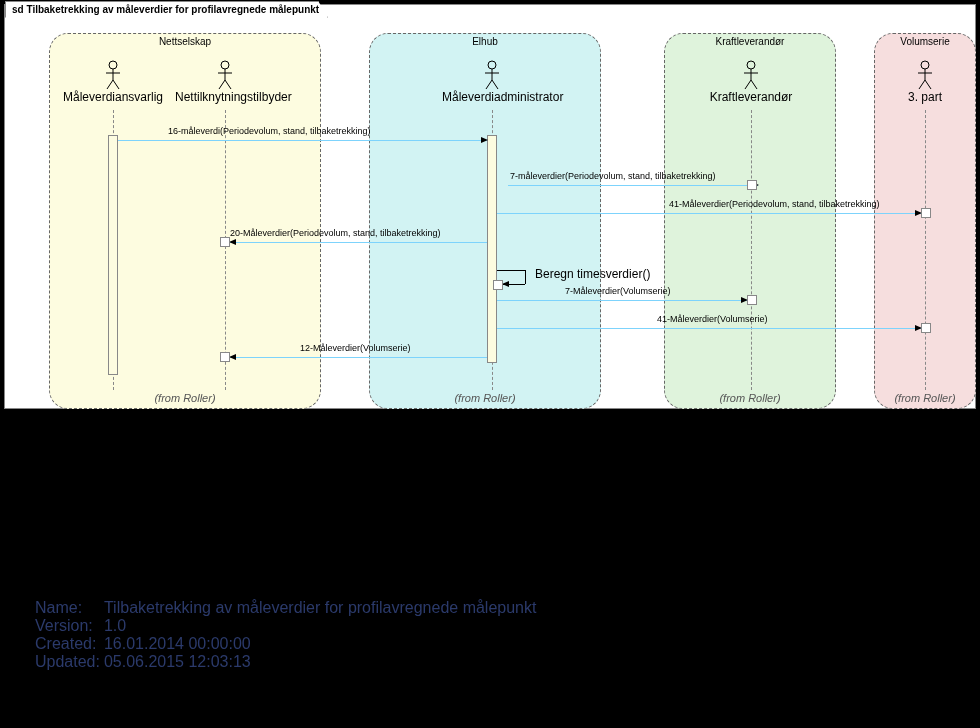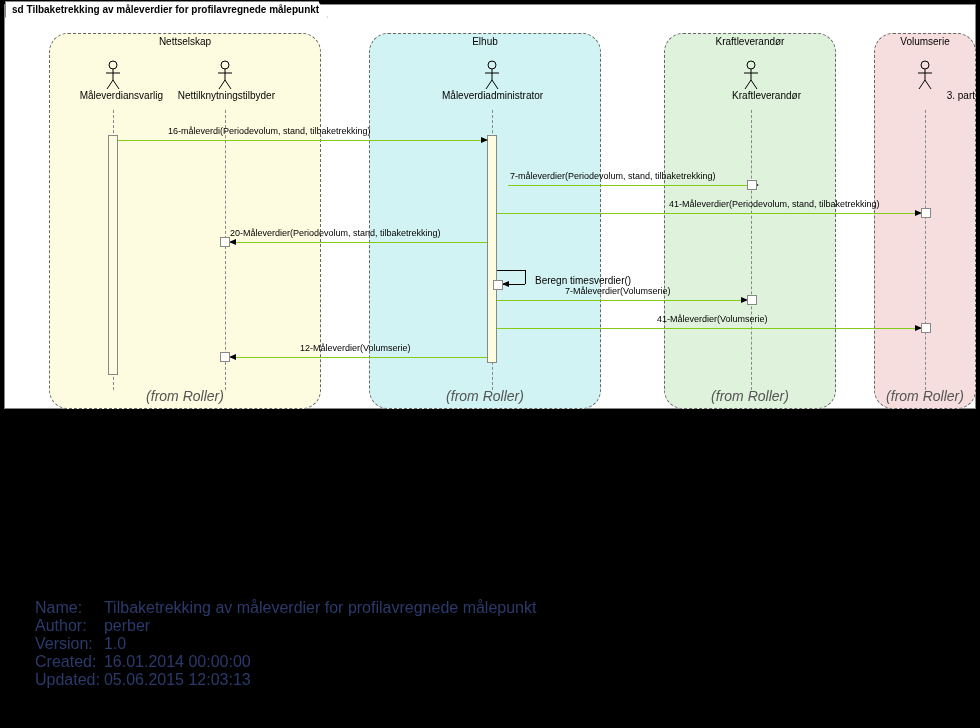--- a/index.html
+++ b/index.html
@@ -50,34 +50,34 @@
     top: 2px;
     width: 100%;
     text-align: center;
     font-size: 10px;
   }
   .swimlane .from {
     position: absolute;
     bottom: 4px;
     width: 100%;
     text-align: center;
-    font-size: 14px;
+    font-size: 11px;
     font-style: italic;
     color: #555;
   }
   .lane-yellow { background: #fdfce0; left: 44px; width: 270px; }
   .lane-cyan   { background: #d2f3f3; left: 364px; width: 230px; }
   .lane-green  { background: #dff3dc; left: 659px; width: 170px; }
   .lane-pink   { background: #f6dede; left: 869px; width: 100px; }
 
   .actor {
     position: absolute;
     width: 100px;
-    text-align: right;
-    font-size: 10px;
+    text-align: center;
+    font-size: 12px;
   }
   .actor svg { display: block; margin: 0 auto; }
 
   .lifeline {
     position: absolute;
     top: 105px;
     bottom: 18px;
     border-left: 1px dashed #888;
   }
   .activation {
@@ -92,21 +92,21 @@
     width: 10px;
     height: 10px;
     background: #fff;
     border: 1px solid #888;
     box-sizing: border-box;
   }
 
   .msg {
     position: absolute;
     height: 1px;
-    background: #84cc16;
+    background: #7dd3fc;
   }
   .msg .label {
     position: absolute;
     top: -14px;
     font-size: 9px;
     white-space: nowrap;
   }
   .arrow-r {
     position: absolute;
     right: -1px;
@@ -121,21 +121,21 @@
     left: -1px;
     top: -3px;
     width: 0; height: 0;
     border-right: 7px solid #000;
     border-top: 3.5px solid transparent;
     border-bottom: 3.5px solid transparent;
   }
 
   .selfcall-h { position: absolute; height: 1px; background: #000; }
   .selfcall-v { position: absolute; width: 1px; background: #000; }
-  .selfcall-label { position: absolute; font-size: 10px; white-space: nowrap; margin-top: 8px; }
+  .selfcall-label { position: absolute; font-size: 12px; white-space: nowrap; }
 
   .meta {
     position: absolute;
     left: 32px;
     top: 598px;
     color: #2b3a6b;
     font-size: 16px;
     line-height: 14px;
   }
   .meta td.k { width: 54px; }
@@ -275,24 +275,20 @@
     <div class="exec-box" style="left:215px; top:347px;"></div>
 
   </div>
 
   <div class="meta">
     <table>
       <tbody>
           <tr>
             <td class="k">Name:</td>
             <td>Tilbaketrekking av måleverdier for profilavregnede målepunkt</td>
-          </tr>
-      <tr>
-            <td class="k">Author:</td>
-            <td>perber</td>
           </tr>
       <tr>
             <td class="k">Version:</td>
             <td>1.0</td>
           </tr>
       <tr>
             <td class="k">Created:</td>
             <td>16.01.2014 00:00:00</td>
           </tr>
       <tr>

